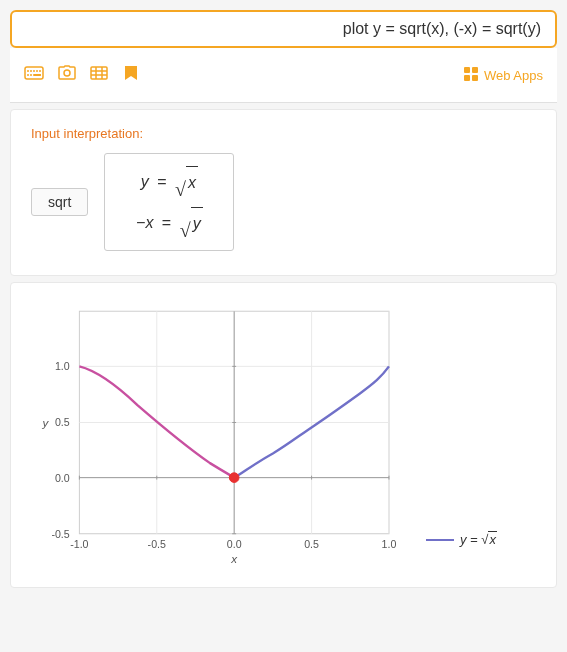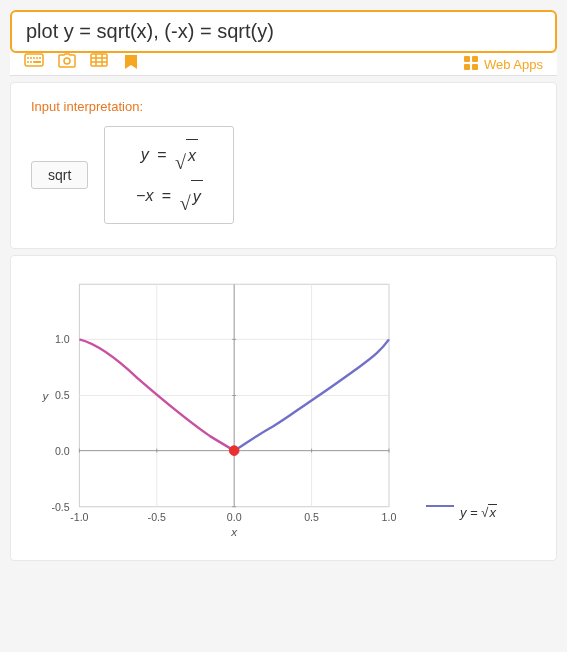--- a/index.html
+++ b/index.html
@@ -17,30 +17,32 @@
       border-radius: 6px;
       margin: 10px 10px 0 10px;
       padding: 8px 14px;
       display: flex;
       align-items: center;
     }
 
     .search-input {
       border: none;
       outline: none;
-      font-size: 20px;
+      font-size: 16px;
       color: #333;
       width: 100%;
       font-family: Arial, sans-serif;
+      text-align: right;
     }
 
     .toolbar {
       background: white;
-      padding: 0 14px;
-      display: flex;
+      padding: 16px 14px;
+      display: flex;
+      align-items: center;
       gap: 14px;
       border-bottom: 1px solid #e0e0e0;
       margin: 0 10px;
     }
 
     .toolbar-icon {
       color: #f5a623;
       font-size: 16px;
       cursor: pointer;
     }
@@ -138,20 +140,21 @@
       display: flex;
       flex-direction: column;
       justify-content: flex-end;
       padding-bottom: 30px;
       gap: 10px;
       min-width: 110px;
     }
 
     .legend-item {
       display: flex;
+      align-items: center;
       gap: 6px;
       font-size: 12px;
       color: #333;
     }
 
     .legend-line {
       width: 28px;
       height: 2px;
     }
   </style>

